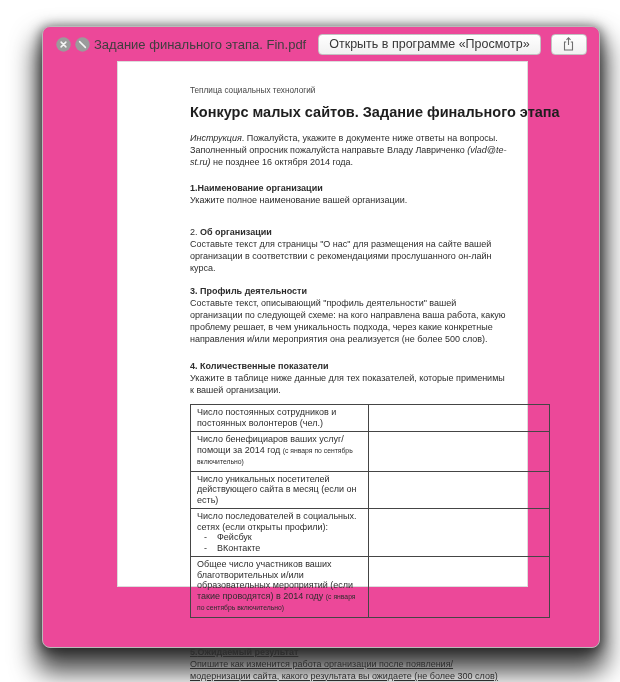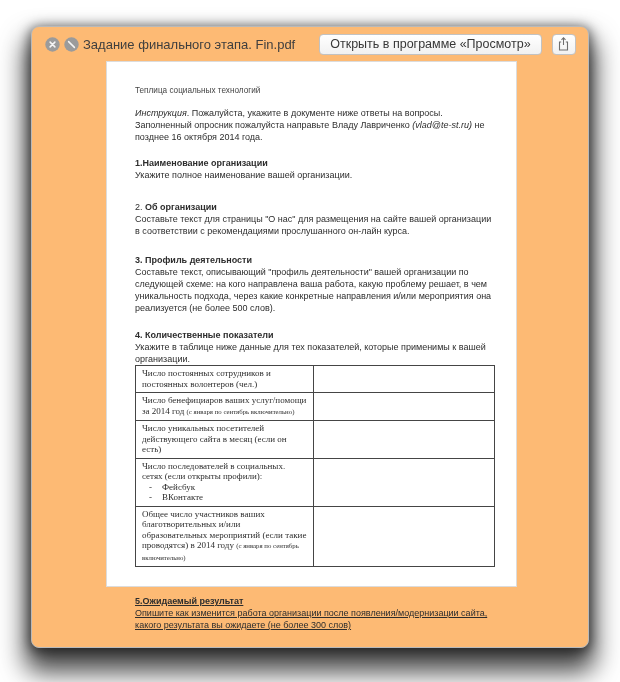--- a/index.html
+++ b/index.html
@@ -2,60 +2,60 @@
 <html><head>
 <meta charset="utf-8">
 <style>
   * { margin:0; padding:0; box-sizing:border-box; }
   html,body { width:620px; height:682px; background:#ffffff; overflow:hidden;
               font-family:"Liberation Sans", sans-serif; }
   .stage { position:relative; width:620px; height:682px; }
 
   
   .window {
-    position:absolute; left:31px; top:26px; width:558px; height:622px;
-    background:#fdba74; border:1px solid #b9b9b9; border-radius:8px;
+    position:absolute; left:42px; top:26px; width:558px; height:622px;
+    background:#ec4899; border:1px solid #b9b9b9; border-radius:8px;
     box-shadow: 0 18px 26px 6px rgba(0,0,0,0.72), 0 2px 12px 2px rgba(0,0,0,0.5);
   }
 
   
   .titlebar { height:34px; display:flex; align-items:center; padding:0 12px 0 13px; }
   .tb-circle { width:15px; height:15px; margin-right:4px; cursor:default; flex:0 0 auto; }
   .win-title { margin-left:auto; font-size:13px; color:#3e3e3e; white-space:nowrap; }
   .ql-btn {
-    margin-left:24px; height:21px; display:inline-flex; align-items:center; justify-content:center;
+    margin-left:12px; height:21px; display:inline-flex; align-items:center; justify-content:center;
     font-family:"Liberation Sans", sans-serif; font-size:12.5px; color:#373737;
     background:linear-gradient(#ffffff,#f1f1f1); border:1px solid #c2c2c2; border-radius:4px;
     padding:8px 10px; white-space:nowrap;
   }
   .share-btn { margin-left:10px; width:38px; padding:0; }
 
   
   .page {
     position:absolute; left:74px; top:34px; width:411px; height:526px;
-    background:#ffffff; border:1px solid #dcdcdc;
+    background:#ffffff; border:1px solid #dcdcdc;padding-left:44px;
   }
   .doc { padding:24px 18px 0 28px; color:#2d2d2d; font-size:9px; line-height:12px; }
   .org-line { font-size:8.2px; color:#454545; line-height:10px; }
   .doc-title { margin-top:7px; font-size:14.5px; line-height:18px; font-weight:bold;
                color:#1e1e1e; white-space:nowrap; }
   .instruction { margin-top:11px; }
   .instr-lead { font-weight:normal; font-style:italic; }
   .email { font-style:italic; }
 
   .section .sec-head { font-weight:bold; }
   .num-regular { font-weight:normal; }
   .sec-1 { margin-top:14px; }
   .sec-2 { margin-top:20px; }
-  .sec-3 { margin-top:17px; }
+  .sec-3 { margin-top:11px; }
   .sec-4 { margin-top:15px; }
   .sec-5 { margin-top:28px;text-decoration:underline; }
 
   
-  table.qtable { border-collapse:collapse; width:359px; table-layout:fixed;font-family:Liberation Serif, serif; }
+  table.qtable { border-collapse:collapse; margin-top:8px; width:359px; table-layout:fixed; }
   .qtable td { border:1px solid #454545; vertical-align:top; padding:2px 6px 3px;
                font-size:9px; line-height:10.5px; }
   .qtable td.label-cell { width:178px; }
   .qtable td.value-cell { width:181px; }
   .r1 td { height:25px; } .r2 td { height:27px; } .r3 td { height:25px; }
   .r4 td { height:46px; } .r5 td { height:45px; }
   .small-note { font-size:6.8px; }
   .dash-item { padding-left:20px; }
   .dash-item::before { content:"-"; display:inline-block; width:13px; margin-left:-13px; }
 
@@ -94,20 +94,21 @@
           </svg>
         </span>
       </button>
     </div>
 
     <div class="page">
       <div class="doc">
 
         <div class="org-line">Теплица социальных технологий</div>
 
+        <div class="doc-title">Конкурс малых сайтов. Задание финального этапа</div>
 
         <p class="instruction"><span class="instr-lead">Инструкция</span><span>. Пожалуйста, укажите в документе ниже ответы на вопросы. Заполненный опросник пожалуйста направьте Владу Лавриченко </span><span class="email">(vlad@te-st.ru)</span><span> не позднее 16 октября 2014 года.</span></p>
 
         <div class="section sec-1">
           <div class="sec-head"><span>1.</span><span>Наименование организации</span></div>
           <div>Укажите полное наименование вашей организации.</div>
         </div>
 
         <div class="section sec-2">
           <div class="sec-head"><span class="num-regular">2. </span><span>Об организации</span></div>

